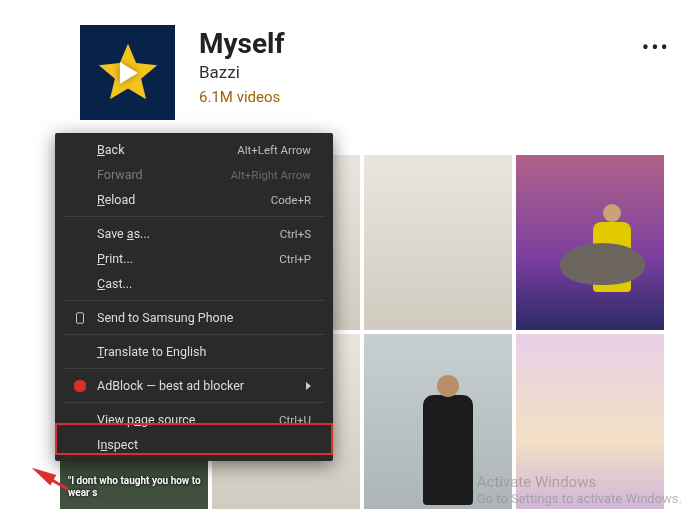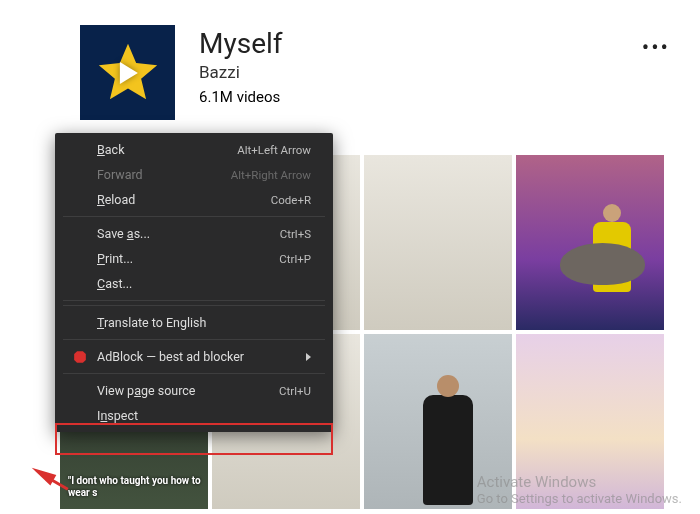--- a/index.html
+++ b/index.html
@@ -34,23 +34,23 @@
     position:absolute;
     left:50%; top:50%;
     transform:translate(-45%,-50%);
     width:0;height:0;
     border-left:18px solid #fff;
     border-top:11px solid transparent;
     border-bottom:11px solid transparent;
     filter: drop-shadow(0 0 3px rgba(0,0,0,.4));
   }
   .titles { padding-top:2px; }
-  .title { font-size:28px; font-weight:400;text-align:right; }
+  .title { font-size:28px; font-weight:700;text-align:right; }
   .subtitle { font-size:17px; color:#333; margin-top:2px; }
-  .count { font-size:15px; color:#000000; margin-top:6px; }
+  .count { font-size:15px; color:#a16207; margin-top:6px; }
   .more {
     position:absolute; right:30px; top:35px;
     font-size:22px; letter-spacing:2px; color:#222;
   }
 
   
   .grid {
     position:absolute;
     left:60px; top:155px;
     width:600px;
@@ -231,20 +231,26 @@
       <span class="sc">Ctrl+S</span>
     </div>
   <div class="mi">
       <span><span class="u">P</span>rint...</span>
       <span class="sc">Ctrl+P</span>
     </div>
   <div class="mi">
       <span><span class="u">C</span>ast...</span>
     </div>
   <div class="sep"></div>
+  <div class="mi">
+    <span class="ico"><svg viewBox="0 0 24 24" width="14" height="14">
+          <rect x="6" y="3" width="12" height="18" rx="2" fill="none" stroke="#ccc" stroke-width="1.6"></rect>
+        </svg></span>
+    <span>Send to Samsung Phone</span>
+  </div>
   <div class="sep"></div>
   <div class="mi">
       <span><span class="u">T</span>ranslate to English</span>
     </div>
   <div class="sep"></div>
   <div class="mi sub-arrow">
     <span class="ico"><svg viewBox="0 0 24 24" width="14" height="14">
           <polygon points="7,2 17,2 22,7 22,17 17,22 7,22 2,17 2,7" fill="#d9302e"></polygon>
         </svg></span>
     <span>AdBlock — best ad blocker</span>

